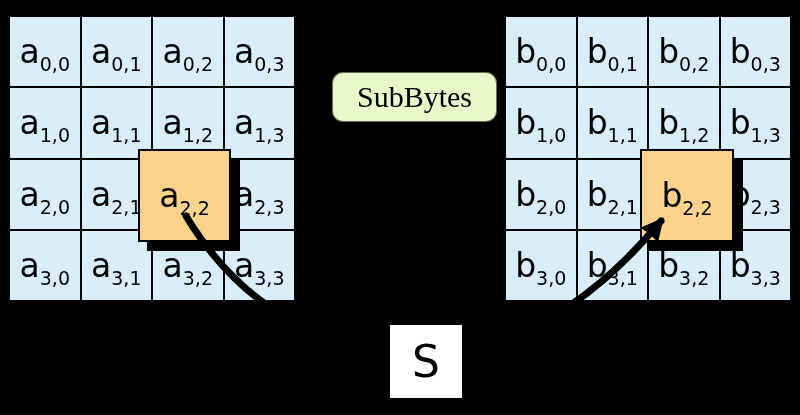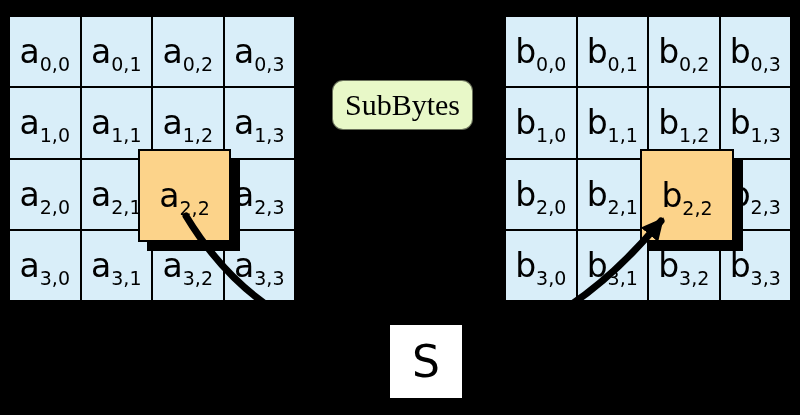--- a/index.html
+++ b/index.html
@@ -24,25 +24,25 @@
     position:absolute;width:93px;height:93px;box-sizing:border-box;
     background:var(--highlight-fill,#fcd38a);
     border:2px solid var(--line,#000);
     box-shadow:9px 9px 0 var(--line,#000);
     display:flex;align-items:center;justify-content:center;
     z-index:2;
   }
   .hlbox-a{left:138px;top:149px;}
   .hlbox-b{left:640px;top:149px;width:94px;}
   .pill{
-    position:absolute;left:332px;top:72px;width:141px;height:50px;box-sizing:border-box;
+    position:absolute;left:332px;top:72px;width:165px;height:50px;box-sizing:border-box;
     background:var(--operation-fill,#e8f8c8);
     border:1px solid rgba(0,0,0,0.55);border-radius:11px;
     display:flex;align-items:center;justify-content:center;
-    font-family:"Liberation Serif",serif;font-size:30px;z-index:2;margin-top:8px;
+    font-family:"Liberation Serif",serif;font-size:30px;z-index:2;
   }
   .sbox{
     position:absolute;left:390px;top:325px;width:72px;height:73px;
     background:var(--sbox-fill,#fff);
     display:flex;align-items:center;justify-content:center;
     font-size:44px;z-index:2;
   }
   .arrows{position:absolute;left:0;top:0;z-index:3;pointer-events:none;}
 </style>
 </head>

